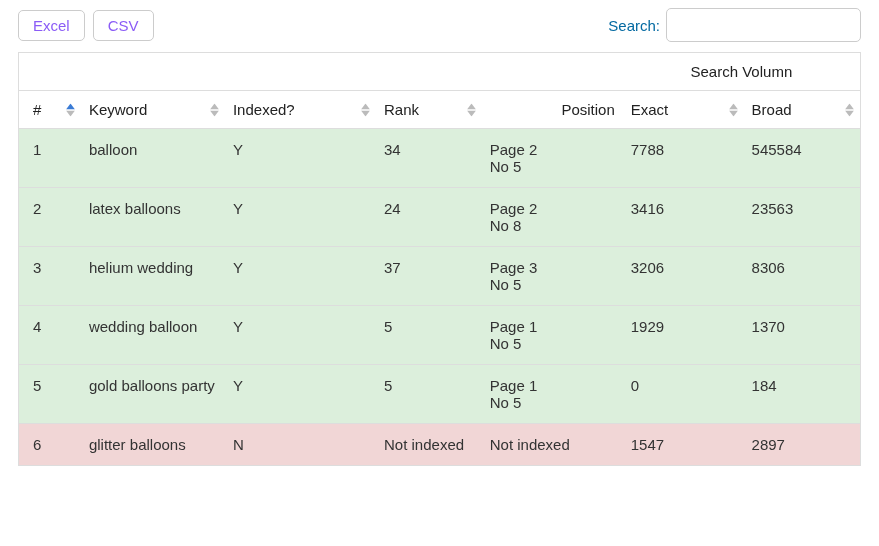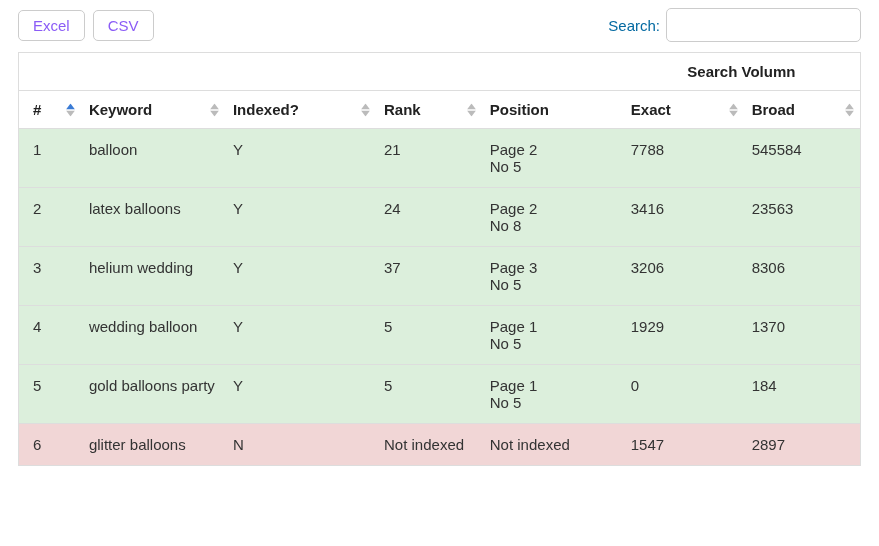--- a/index.html
+++ b/index.html
@@ -39,21 +39,21 @@
   }
 
   table {
     width: 100%;
     border-collapse: collapse;
     border: 1px solid #ddd;
     table-layout: fixed;
   }
   thead th {
     text-align: left;
-    font-weight: 700;
+    font-weight: 400;
     color: #222;
     padding: 10px 8px;
     border-bottom: 1px solid #ddd;
     vertical-align: middle;
     position: relative;
   }
   thead tr.group-row th {
     border-bottom: 1px solid #ddd;
     text-align: center;
     padding: 10px 8px;
@@ -83,21 +83,21 @@
   }
   .sort-icons svg { display: block; }
   .tri-up { fill: #bbb; }
   .tri-down { fill: #bbb; }
   .tri-up.active { fill: #3a7bd5; }
 
   .col-num    { width: 62px; padding-left: 14px; }
   .col-kw     { width: 143px; }
   .col-idx    { width: 150px; }
   .col-rank   { width: 105px; }
-  .col-pos    { width: 140px; }
+  .col-pos    { width: 140px; text-align: right; }
   .col-exact  { width: 120px; }
   .col-broad  { width: 116px; }
 
   .pos-line { display: block; }
 </style>
 </head>
 <body>
 
 <div class="topbar">
   <button class="btn">Excel</button>
@@ -193,21 +193,21 @@
         </span>
       </th>
     </tr>
   </thead>
   <tbody id="tbody">
 
   <tr class="indexed-y">
         <td class="col-num">1</td>
         <td>balloon</td>
         <td>Y</td>
-        <td>21</td>
+        <td>34</td>
         <td>
           <span class="pos-line">Page 2</span>
           <span class="pos-line">No 5</span>
         </td>
         <td>7788</td>
         <td>545584</td>
       </tr>
       <tr class="indexed-y">
         <td class="col-num">2</td>
         <td>latex balloons</td>

